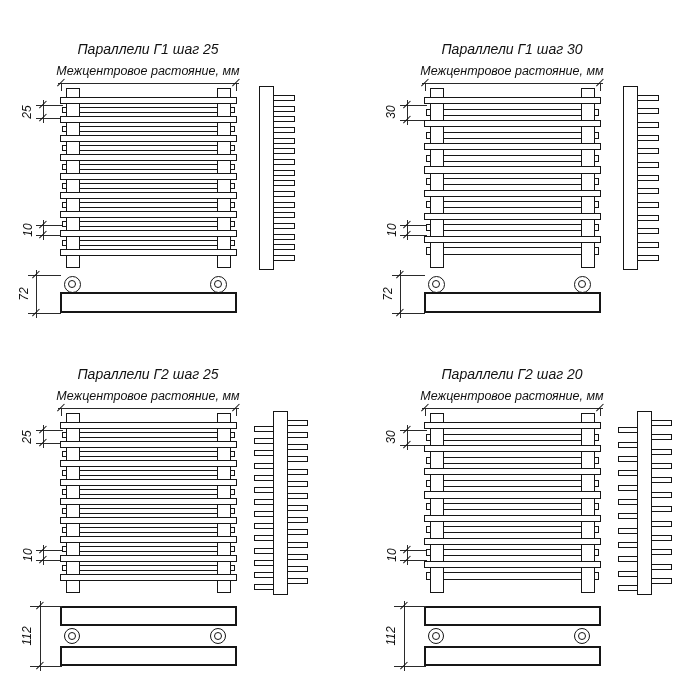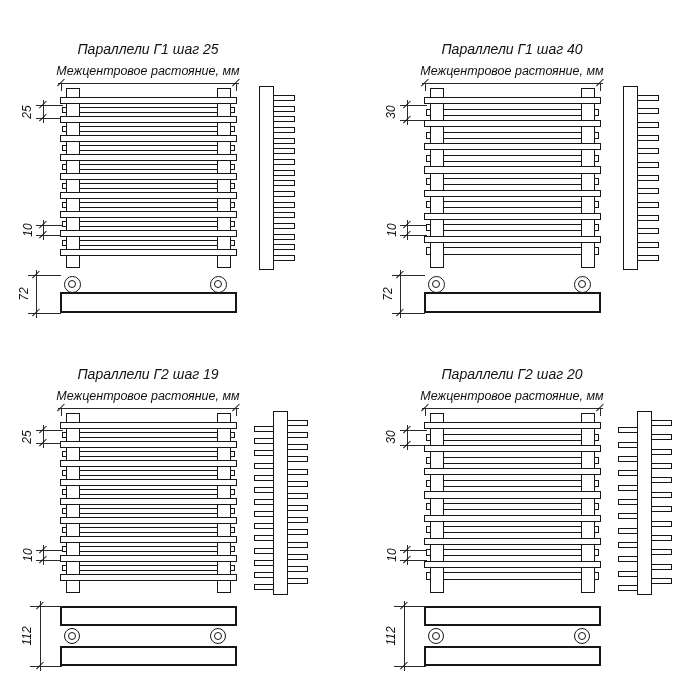--- a/index.html
+++ b/index.html
@@ -105,21 +105,21 @@
         <div class="tick" style="left: 38px; top: 234.4px;"></div>
         <div class="hl" style="left: 28px; top: 275px; width: 33px;"></div>
         <div class="hl" style="left: 28px; top: 313px; width: 33px;"></div>
         <div class="vl" style="left: 36px; top: 270px; height: 48px;"></div>
         <div class="tick" style="left: 31px; top: 274.4px;"></div>
         <div class="tick" style="left: 31px; top: 312.4px;"></div>
       </div>
   </section>
 
   <section class="q" style="left:364px;top:0">
-    <div class="title">Параллели Г1 шаг 40</div>
+    <div class="title">Параллели Г1 шаг 30</div>
     <div class="subtitle">Межцентровое растояние, мм</div>
     <span class="dimlbl lbl-step">30</span>
     <span class="dimlbl lbl-gap">10</span>
     <span class="dimlbl lbl-h-single">72</span>
     <div class="gfx">
         <div class="" style="left: 60px; top: 88px; width: 177px; height: 180px; position: absolute;">
           <div class="riser" style="left: 6px; top: 0px; width: 14px; height: 180px; z-index: 2;"></div>
           <div class="riser" style="left: 157px; top: 0px; width: 14px; height: 180px; z-index: 2;"></div>
           <div class="bar" style="left: 0px; top: 9px; width: 177px; height: 7.2px; z-index: 3;"></div>
           <div class="bar" style="left: 2px; top: 20.5714px; width: 173px; height: 7.2px; z-index: 1;"></div>
@@ -176,21 +176,21 @@
         <div class="tick" style="left: 38px; top: 234.4px;"></div>
         <div class="hl" style="left: 28px; top: 275px; width: 33px;"></div>
         <div class="hl" style="left: 28px; top: 313px; width: 33px;"></div>
         <div class="vl" style="left: 36px; top: 270px; height: 48px;"></div>
         <div class="tick" style="left: 31px; top: 274.4px;"></div>
         <div class="tick" style="left: 31px; top: 312.4px;"></div>
       </div>
   </section>
 
   <section class="q" style="left:0;top:325px">
-    <div class="title">Параллели Г2 шаг 19</div>
+    <div class="title">Параллели Г2 шаг 25</div>
     <div class="subtitle">Межцентровое растояние, мм</div>
     <span class="dimlbl lbl-step">25</span>
     <span class="dimlbl lbl-gap">10</span>
     <span class="dimlbl lbl-h-double">112</span>
     <div class="gfx">
         <div class="" style="left: 60px; top: 88px; width: 177px; height: 180px; position: absolute;">
           <div class="riser" style="left: 6px; top: 0px; width: 14px; height: 180px; z-index: 2;"></div>
           <div class="riser" style="left: 157px; top: 0px; width: 14px; height: 180px; z-index: 2;"></div>
           <div class="bar" style="left: 0px; top: 9px; width: 177px; height: 6.52941px; z-index: 3;"></div>
           <div class="bar" style="left: 2px; top: 18.5294px; width: 173px; height: 6.52941px; z-index: 1;"></div>

